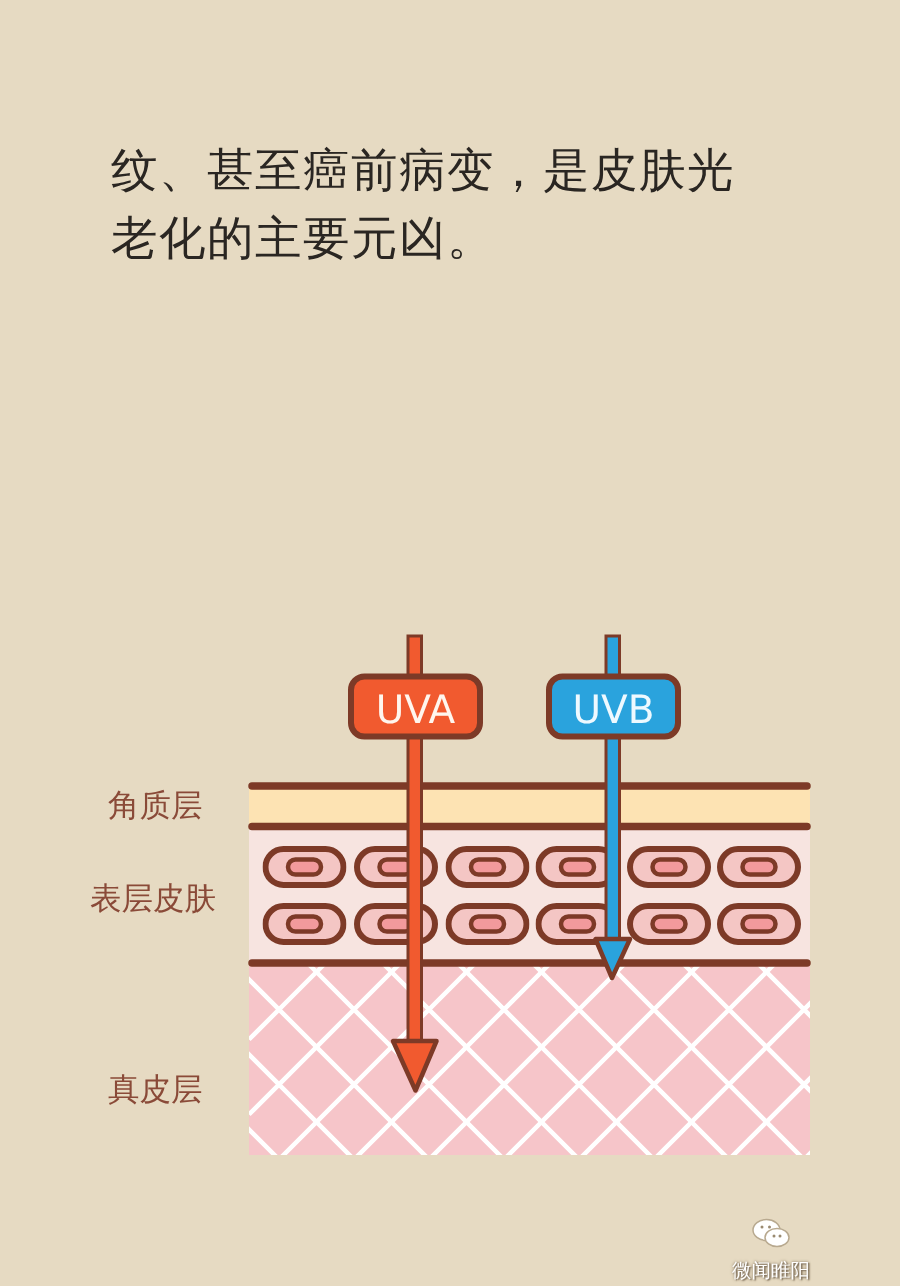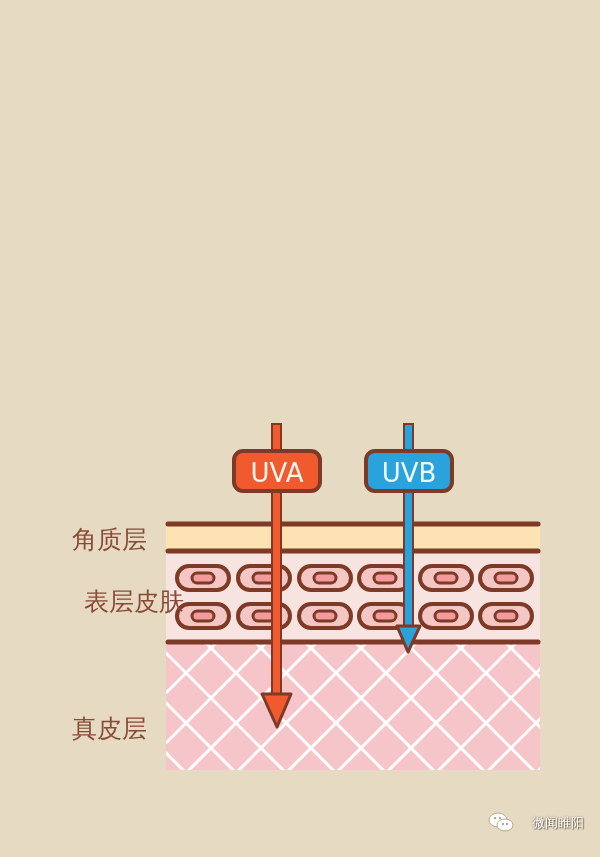--- a/index.html
+++ b/index.html
@@ -17,38 +17,41 @@
     font-size: 31px;
     line-height: 45px;
     color: #2a2622;
     letter-spacing: 1px;
     margin: 0;
     font-weight: normal;
   }
   .headline span { display: block; white-space: nowrap; }
   .layer-label {
     position: absolute;
-    font-size: 25px;
+    font-size: 21px;
     color: #8a4a38;
     white-space: nowrap;
   }
   #diagram { position: absolute; left: 0; top: 0; }
   .watermark {
     position: absolute;
     left: 488px; top: 812px;
-    display: flex; align-items: flex-end; gap: 18px;
+    display: flex; align-items: center; gap: 6px;
     color: #ffffff;
     font-size: 13px;
     text-shadow: 0 0 2px #7a6a55, 1px 1px 1px #7a6a55;
+    flex-direction: column;
   }
 </style>
 </head>
 <body>
 
 <h1 class="headline">
+  <span>纹、甚至癌前病变，是皮肤光</span>
+  <span>老化的主要元凶。</span>
 </h1>
 
 <svg id="diagram" width="600" height="857">
   <defs>
     <clipPath id="dermisClip">
         <rect x="166" y="643" width="374" height="127"></rect>
       </clipPath>
     <symbol id="cell" viewBox="0 0 56 28">
       <rect x="2" y="2" width="52" height="24" rx="12" ry="12" fill="#f4c6c4" stroke="#7d3a27" stroke-width="4"></rect>
       <rect x="17" y="9" width="22" height="10" rx="5" ry="5" fill="#f29a9c" stroke="#7d3a27" stroke-width="3"></rect>
@@ -97,21 +100,21 @@
     <rect x="272" y="424" width="9" height="275" fill="#f15a2f" stroke="#7d3a27" stroke-width="2"></rect>
     <polygon points="262,694 291,694 277,727" fill="#f15a2f" stroke="#7d3a27" stroke-width="3" stroke-linejoin="round"></polygon>
     <rect x="234" y="451" width="86" height="40" rx="9" ry="9" fill="#f15a2f" stroke="#7d3a27" stroke-width="4"></rect>
   </g>
 
   <text x="277" y="482" text-anchor="middle" font-size="26" fill="#fff6ee" font-family="DejaVu Sans, sans-serif">UVA</text>
   <text x="409" y="482" text-anchor="middle" font-size="26" fill="#eef9ff" font-family="DejaVu Sans, sans-serif">UVB</text>
 </svg>
 
 <div class="layer-label" style="left:72px; top:523px;">角质层</div>
-<div class="layer-label" style="left:60px; top:585px;margin-left:24px;">表层皮肤</div>
+<div class="layer-label" style="left:60px; top:585px;">表层皮肤</div>
 <div class="layer-label" style="left:72px; top:712px;">真皮层</div>
 
 <div class="watermark">
   <svg width="26" height="20" viewBox="0 0 26 20">
     <ellipse cx="10" cy="8" rx="9" ry="7" fill="#ffffff" stroke="#b8a98f" stroke-width="1"></ellipse>
     <ellipse cx="17" cy="13" rx="8" ry="6" fill="#ffffff" stroke="#b8a98f" stroke-width="1"></ellipse>
     <circle cx="7" cy="6" r="1" fill="#9a8a70"></circle>
       <circle cx="12" cy="6" r="1" fill="#9a8a70"></circle>
     <circle cx="15" cy="12" r="1" fill="#9a8a70"></circle>
       <circle cx="19" cy="12" r="1" fill="#9a8a70"></circle>

